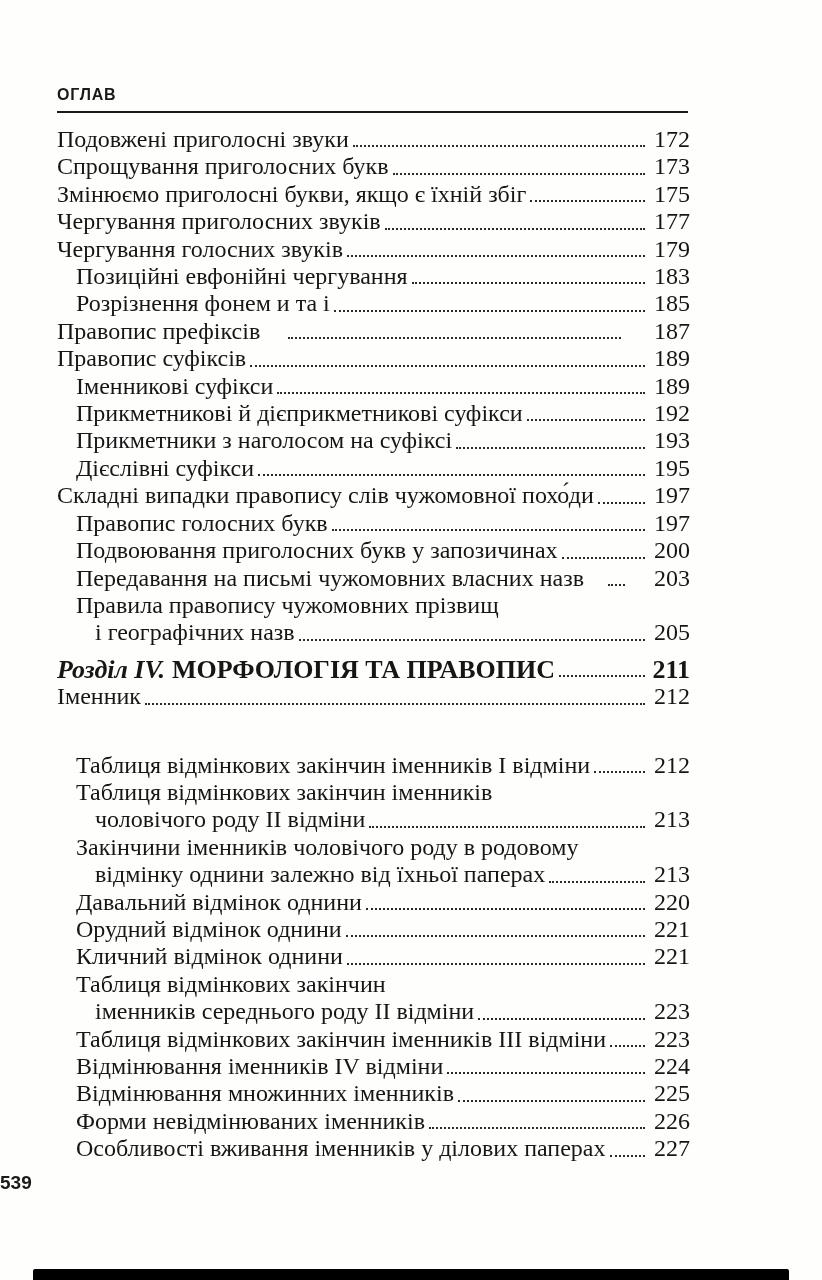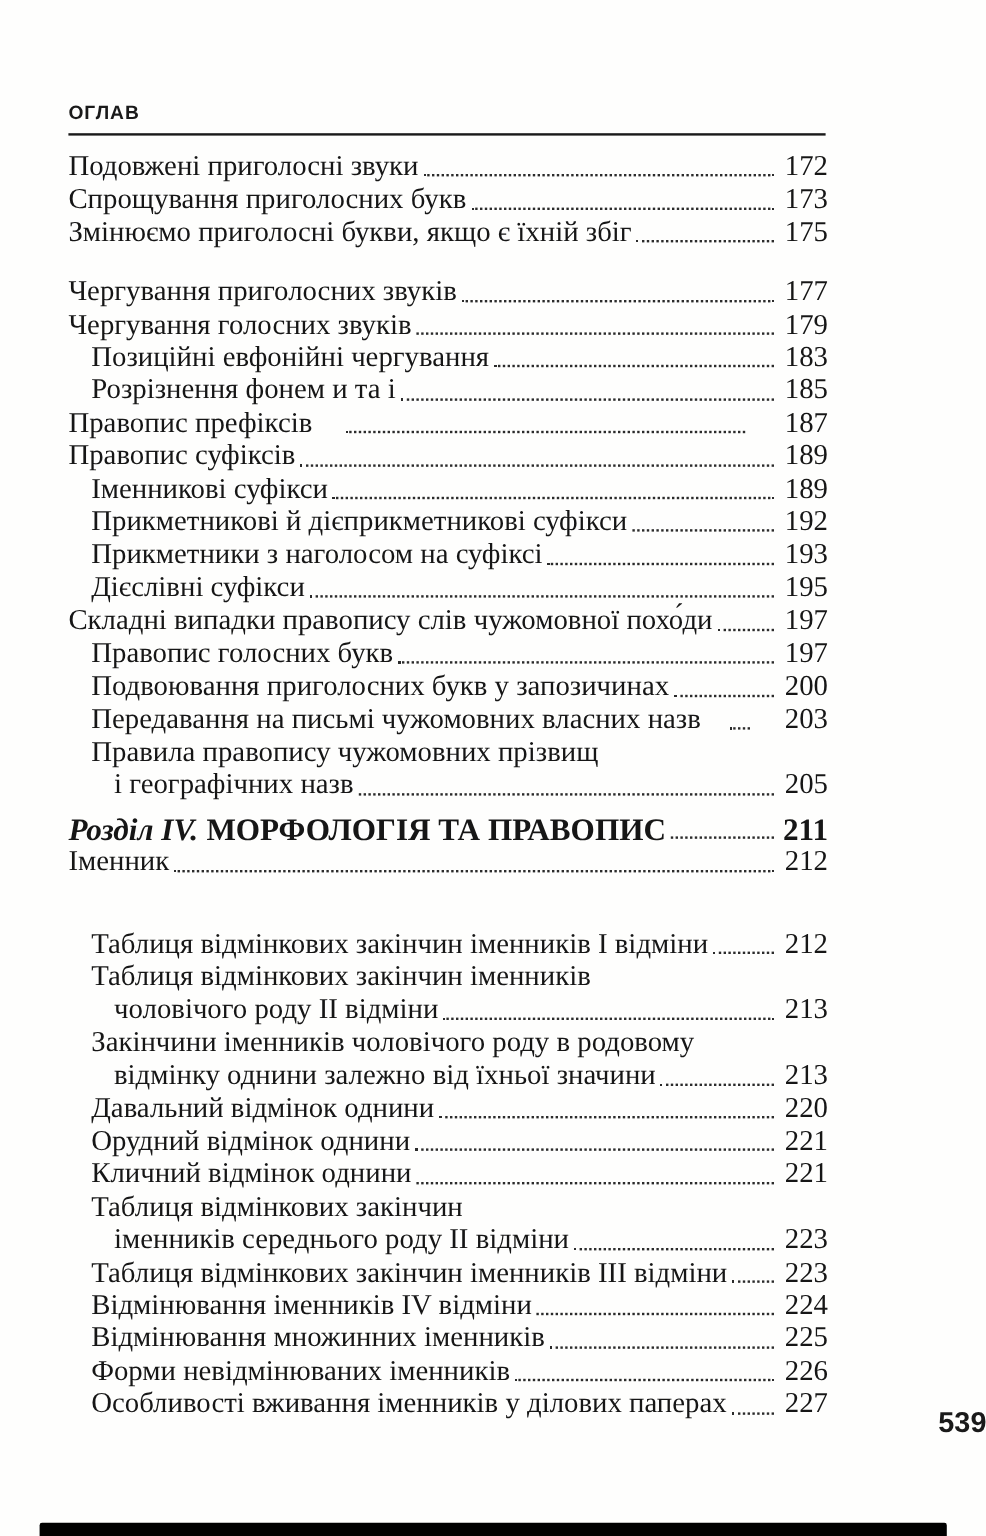--- a/index.html
+++ b/index.html
@@ -65,24 +65,24 @@
   }
   .toc-prefix {
     font-style: italic;
     padding-right: 7px;
   }
   .footer {
     position: absolute;
     top: 1172px;
     left: 0;
     width: 822px;
-    text-align: right;
+    text-align: left;
     font-family: "Liberation Sans", sans-serif;
     font-weight: bold;
-    font-size: 24px;
+    font-size: 19px;
     color: #1a1a1a;
   }
   .scan-bar {
     position: absolute;
     bottom: 0;
     left: 33px;
     width: 756px;
     height: 11px;
     background: #000000;
     border-radius: 2px 2px 0 0;
@@ -105,21 +105,21 @@
       <div class="toc-row" style="padding-left: 0px;">
         <span class="toc-title">Спрощування приголосних букв</span>
         <span class="toc-leader"></span>
         <span class="toc-page">173</span>
       </div>
       <div class="toc-row" style="padding-left: 0px;">
         <span class="toc-title">Змінюємо приголосні букви, якщо є їхній збіг</span>
         <span class="toc-leader"></span>
         <span class="toc-page">175</span>
       </div>
-      <div class="toc-row" style="padding-left: 0px; margin-top: 22px;">
+      <div class="toc-row" style="padding-left: 0px;">
         <span class="toc-title">Чергування приголосних звуків</span>
         <span class="toc-leader"></span>
         <span class="toc-page">177</span>
       </div>
       <div class="toc-row" style="padding-left: 0px;">
         <span class="toc-title">Чергування голосних звуків</span>
         <span class="toc-leader"></span>
         <span class="toc-page">179</span>
       </div>
       <div class="toc-row" style="padding-left: 19px;">
@@ -210,21 +210,21 @@
       </div>
       <div class="toc-row" style="padding-left: 38px;">
         <span class="toc-title">чоловічого роду II відміни</span>
         <span class="toc-leader"></span>
         <span class="toc-page">213</span>
       </div>
       <div class="toc-row" style="padding-left: 19px;">
         <span class="toc-title">Закінчини іменників чоловічого роду в родовому</span>
       </div>
       <div class="toc-row" style="padding-left: 38px;">
-        <span class="toc-title">відмінку однини залежно від їхньої значини</span>
+        <span class="toc-title">відмінку однини залежно від їхньої паперах</span>
         <span class="toc-leader"></span>
         <span class="toc-page">213</span>
       </div>
       <div class="toc-row" style="padding-left: 19px;">
         <span class="toc-title">Давальний відмінок однини</span>
         <span class="toc-leader"></span>
         <span class="toc-page">220</span>
       </div>
       <div class="toc-row" style="padding-left: 19px;">
         <span class="toc-title">Орудний відмінок однини</span>

